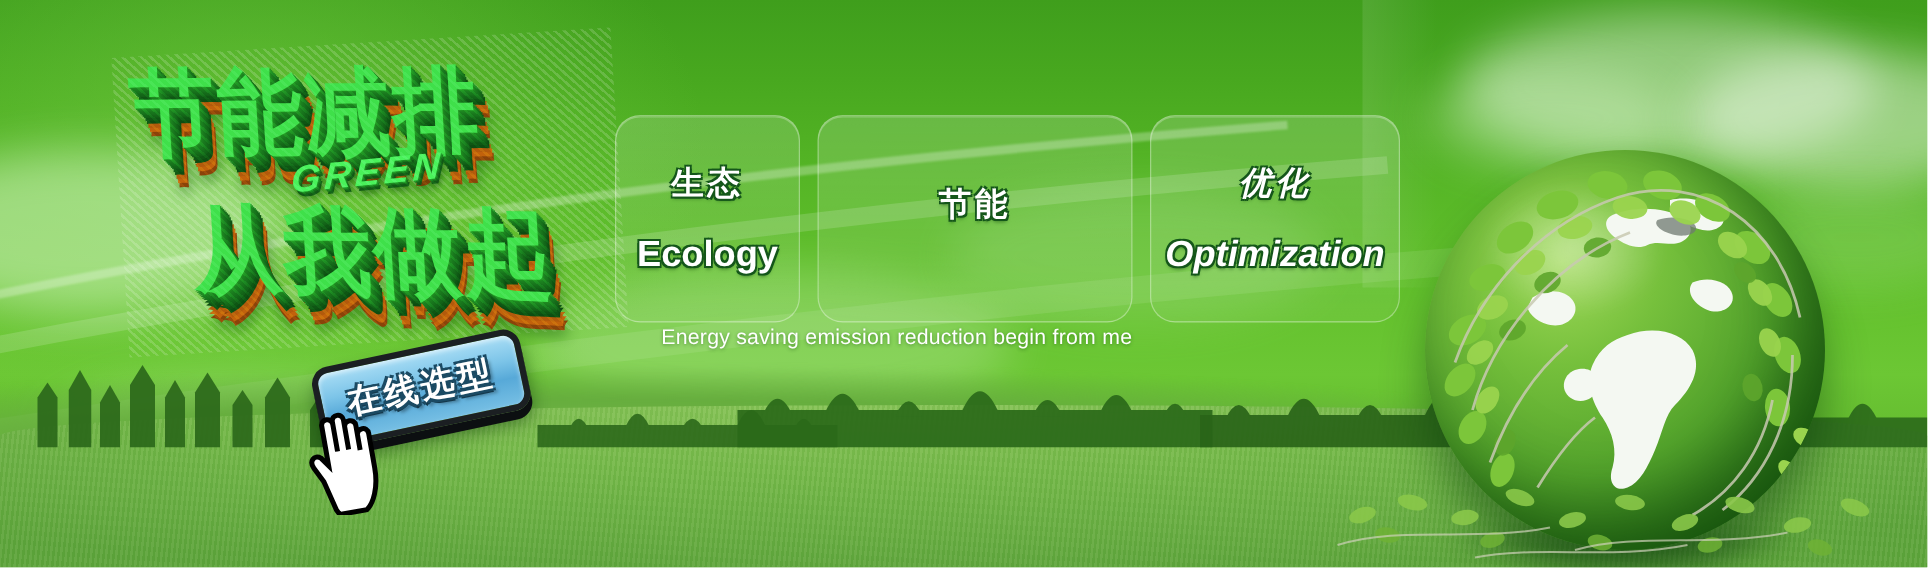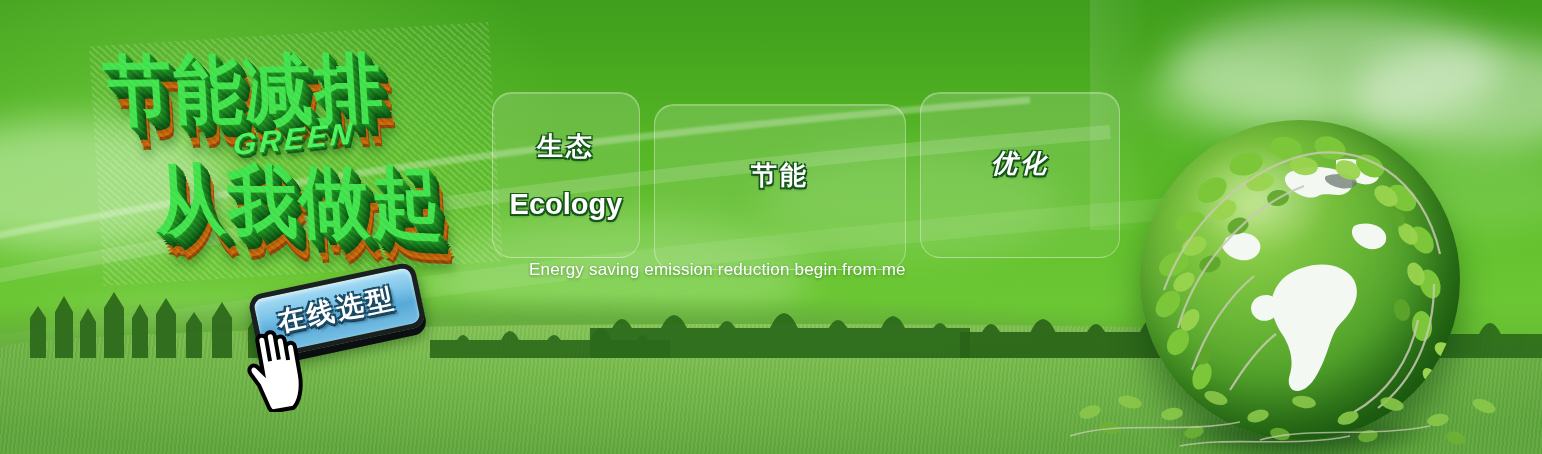--- a/index.html
+++ b/index.html
@@ -118,21 +118,21 @@
   .card{
     border-radius:20px;
     background:linear-gradient(180deg,rgba(255,255,255,.16),rgba(255,255,255,.05));
     border:1px solid rgba(255,255,255,.34);
     box-shadow:inset 0 1px 0 rgba(255,255,255,.25);
     height:166px;
     display:flex;flex-direction:column;align-items:center;justify-content:center;
     padding:0 16px;box-sizing:border-box;
   }
   .card.w1{width:148px;}
-  .card.w2{width:252px;margin-top:12px;}
+  .card.w2{width:252px;}
   .card.w3{width:200px;font-style:italic;}
   .card-cn{
     font-size:26px;font-weight:bold;color:#ffffff;letter-spacing:3px;margin-bottom:24px;
     text-shadow:-1.5px -1.5px 0 #14561a,1.5px -1.5px 0 #14561a,-1.5px 1.5px 0 #14561a,1.5px 1.5px 0 #14561a,0 2px 3px rgba(0,50,0,.5);
   }
   .card-en{
     font-size:29px;font-weight:bold;color:#ffffff;white-space:nowrap;
     text-shadow:-1.5px -1.5px 0 #14561a,1.5px -1.5px 0 #14561a,-1.5px 1.5px 0 #14561a,1.5px 1.5px 0 #14561a,0 2px 3px rgba(0,50,0,.5);
   }
   .tagline{
@@ -279,20 +279,21 @@
   <div class="cards">
     <div class="card w1">
       <div class="card-cn">生态</div>
       <div class="card-en">Ecology</div>
     </div>
     <div class="card w2">
       <div class="card-cn">节能</div>
     </div>
     <div class="card w3">
       <div class="card-cn">优化</div>
+      <div class="card-en">Optimization</div>
     </div>
   </div>
 
   <div class="tagline">Energy saving emission reduction begin from me</div>
 
   <div class="globe-wrap">
     <div class="globe-shadow"></div>
     <div class="globe">
       <div class="globe-shine"></div>
       <svg width="320" height="320" viewBox="0 0 320 320" style="position:absolute;inset:0;">

